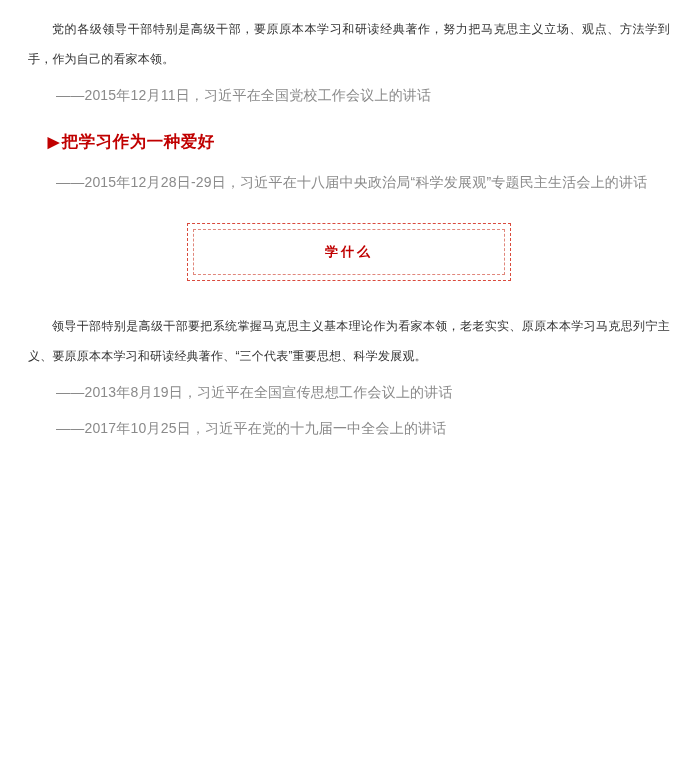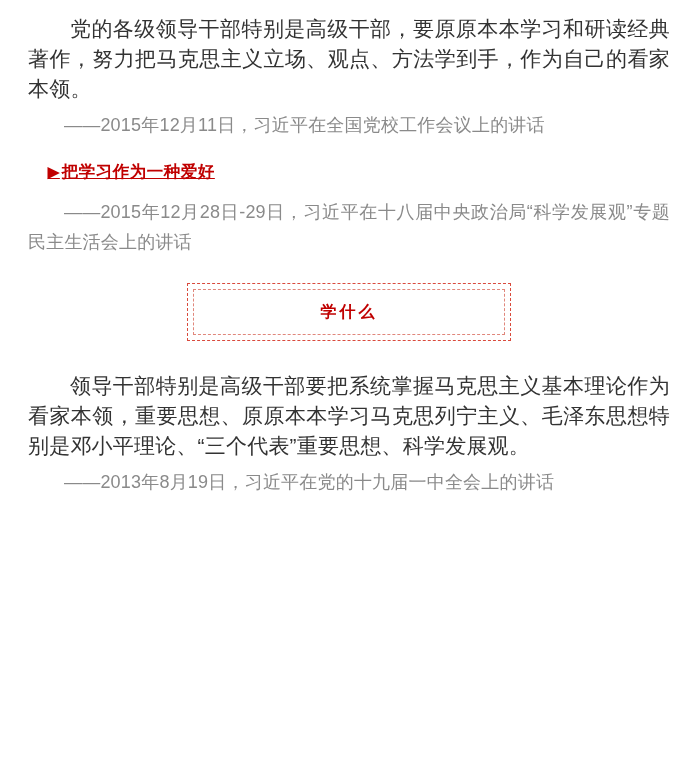--- a/index.html
+++ b/index.html
@@ -15,46 +15,45 @@
     overflow: hidden;
   }
   .page {
     width: 698px;
     height: 760px;
     box-sizing: border-box;
     padding: 14px 28px 0 28px;
     position: relative;
   }
   .para {
-    font-size: 21px;
+    font-size: 12px;
     line-height: 30px;
     color: #333333;
     text-align: justify;
     text-indent: 2em;
     margin: 0 0 4px 0;
     letter-spacing: 0.2px;
   }
   .source {
-    font-size: 18px;
+    font-size: 14px;
     line-height: 30px;
     color: #8a8a8a;
     text-align: justify;
     text-indent: 2em;
     margin: 6px 0 6px 0;
     letter-spacing: 0.2px;
   }
   .heading {
     font-size: 16.5px;
     font-weight: bold;
     color: #c00000;
     line-height: 30px;
     margin: 16px 0 10px 0;
     text-indent: 1.2em;
     letter-spacing: 0.5px;
-    text-decoration: underline;
   }
   .heading .tri {
     color: #c00000;
     font-size: 15px;
     margin-right: 2px;
   }
   .banner-wrap {
     display: flex;
     justify-content: center;
     margin: 26px 0 30px 0;
@@ -73,21 +72,21 @@
     left: 5px;
     top: 5px;
     right: 5px;
     bottom: 5px;
     border: 1px dashed #e0877c;
   }
   .banner-text {
     position: relative;
     z-index: 2;
     color: #c00000;
-    font-size: 16px;
+    font-size: 13px;
     font-weight: bold;
     letter-spacing: 3px;
   }
 </style>
 </head>
 <body>
 
 <div class="page">
 
   <p class="para">党的各级领导干部特别是高级干部，要原原本本学习和研读经典著作，努力把马克思主义立场、观点、方法学到手，作为自己的看家本领。</p>
@@ -101,19 +100,20 @@
 
   <p class="source">——2015年12月28日-29日，习近平在十八届中央政治局“科学发展观”专题民主生活会上的讲话</p>
 
   <div class="banner-wrap">
     <div class="banner">
       <div class="banner-inner"></div>
       <span class="banner-text">学什么</span>
     </div>
   </div>
 
-  <p class="para">领导干部特别是高级干部要把系统掌握马克思主义基本理论作为看家本领，重要思想、原原本本学习马克思列宁主义、毛泽东思想特别是邓小平理论、“三个代表”重要思想、科学发展观。</p>
+  <p class="para">领导干部特别是高级干部要把系统掌握马克思主义基本理论作为看家本领，老老实实、原原本本学习马克思列宁主义、要原原本本学习和研读经典著作、“三个代表”重要思想、科学发展观。</p>
 
-  <p class="source">——2013年8月19日，习近平在党的十九届一中全会上的讲话</p>
+  <p class="source">——2013年8月19日，习近平在全国宣传思想工作会议上的讲话</p>
 
 
+  <p class="source">——2017年10月25日，习近平在党的十九届一中全会上的讲话</p>
 
 </div>
 
 </body></html>

